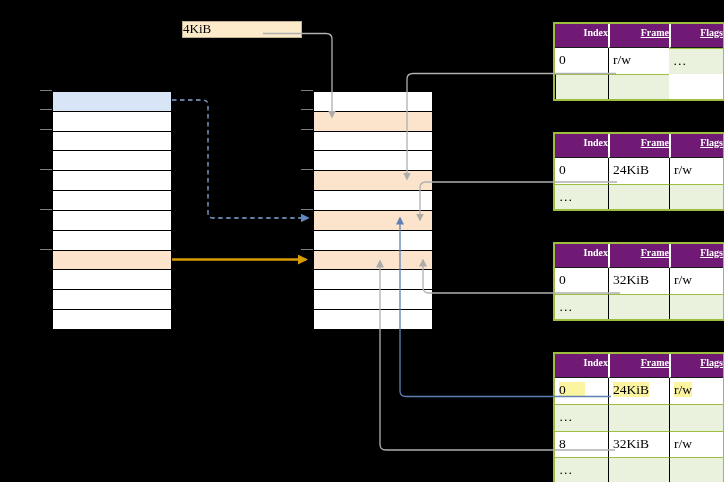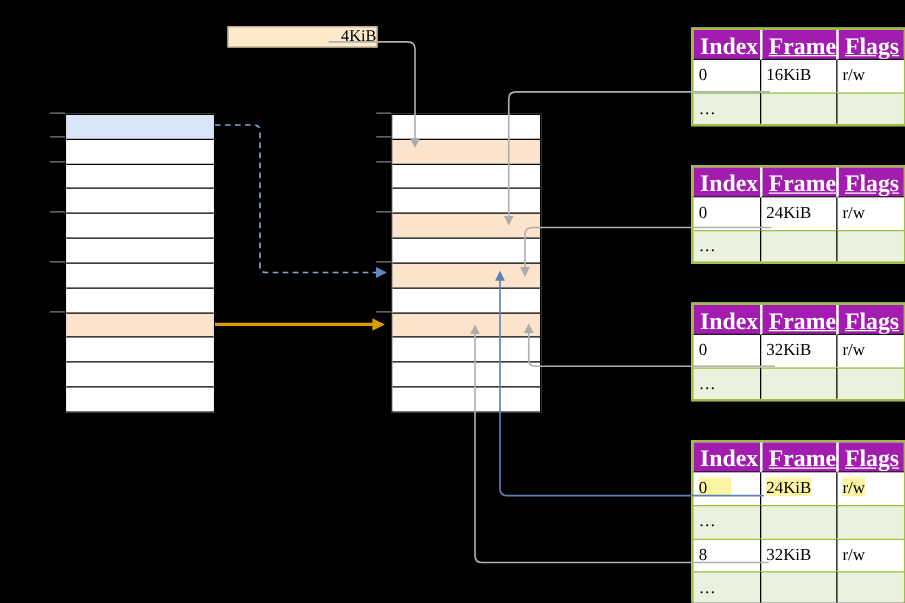--- a/index.html
+++ b/index.html
@@ -17,33 +17,33 @@
   .memcol .row{flex:1;background:#fff;}
   .memcol .row + .row{border-top:1px solid #000;}
   .row.blue{background:#D8E5F6;}
   .row.orange{background:#FCE4CC;}
   .tick{position:absolute;width:12px;height:1px;background:#7f7f7f;}
 
   
   .sizebox{
     position:absolute;left:182px;top:21px;width:120px;height:17px;
     background:#FCEACA;border:1px solid #BFB292;box-sizing:border-box;
-    text-align:right;font-size:13px;line-height:14px;color:#000;
+    text-align:left;font-size:13px;line-height:14px;color:#000;
   }
 
   
   .ptable{
     position:absolute;left:553px;width:172px;
     display:grid;grid-template-columns:53px 61px 1fr;
     border:2px solid #9EBE41;box-sizing:border-box;background:#fff;
   }
   .th{
-    background:#a21caf;color:#fff;font-weight:bold;font-size:19px;
+    background:#701a75;color:#fff;font-weight:bold;font-size:10px;
     padding:3px 0 0 5px;border-bottom:1px solid #1a1a1a;box-sizing:border-box;
-    overflow:hidden;white-space:nowrap;
+    overflow:hidden;white-space:nowrap;text-align:right;
   }
   .th.mid{border-left:2px solid #fff;text-decoration:underline;}
   .td{
     font-size:13.5px;color:#000;padding:4px 0 0 4px;
     box-sizing:border-box;background:#fff;overflow:hidden;white-space:nowrap;
   }
   .td.cm{border-left:1px solid #000;}
   .td.grn{background:#EAF1DC;}
   .td.rt{border-top:1px solid #9EBE41;}
   .hl{background:#FBF5A2;}
@@ -98,21 +98,20 @@
 <div class="tick" style="left:301px;top:129px;"></div>
 <div class="tick" style="left:301px;top:169px;"></div>
 <div class="tick" style="left:301px;top:209px;"></div>
 <div class="tick" style="left:301px;top:249px;"></div>
 
 <div class="ptable" style="top:22px;grid-template-rows:24px 26px 25px;">
   <div class="th">Index</div>
   <div class="th mid">Frame</div>
   <div class="th mid">Flags</div>
   <div class="td">0</div>
-  <div class="td cm">16KiB</div>
   <div class="td cm">r/w</div>
   <div class="td grn rt">…</div>
   <div class="td grn rt cm"></div>
   <div class="td grn rt cm"></div>
 </div>
 
 <div class="ptable" style="top:132px;grid-template-rows:24px 26px 25px;">
   <div class="th">Index</div>
   <div class="th mid">Frame</div>
   <div class="th mid">Flags</div>

